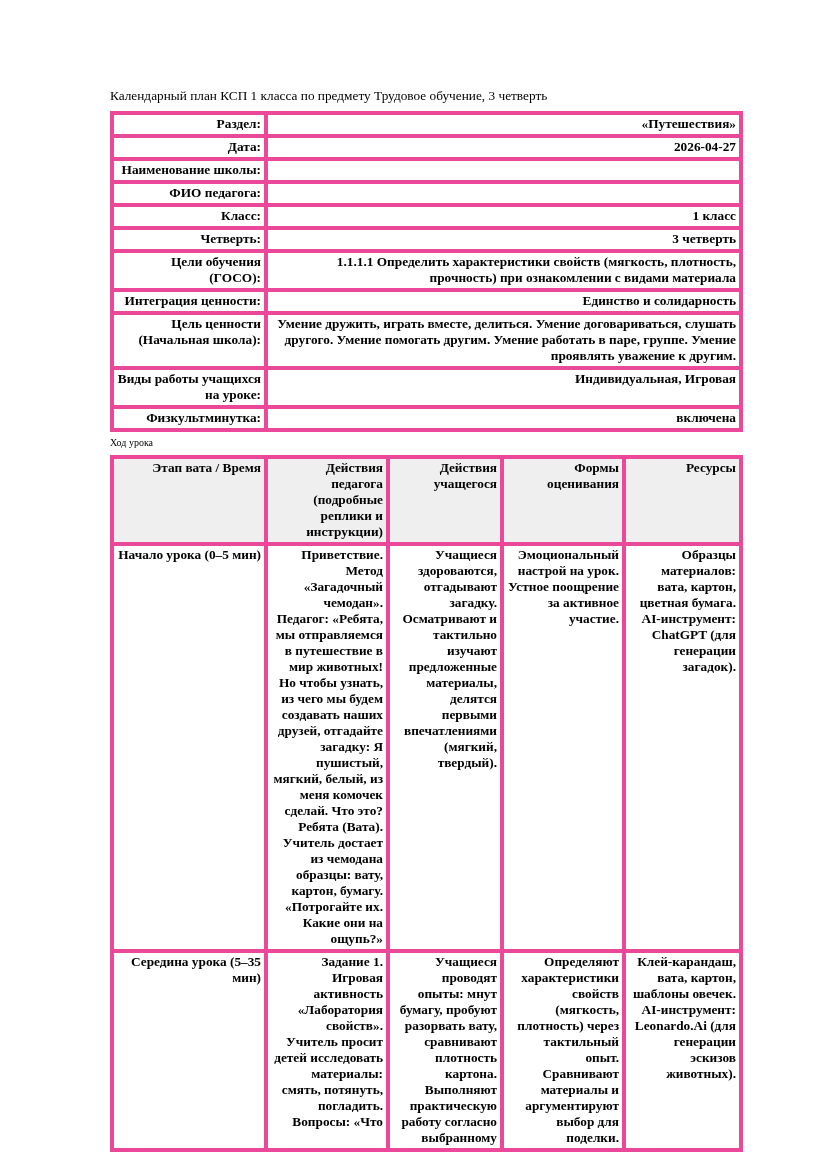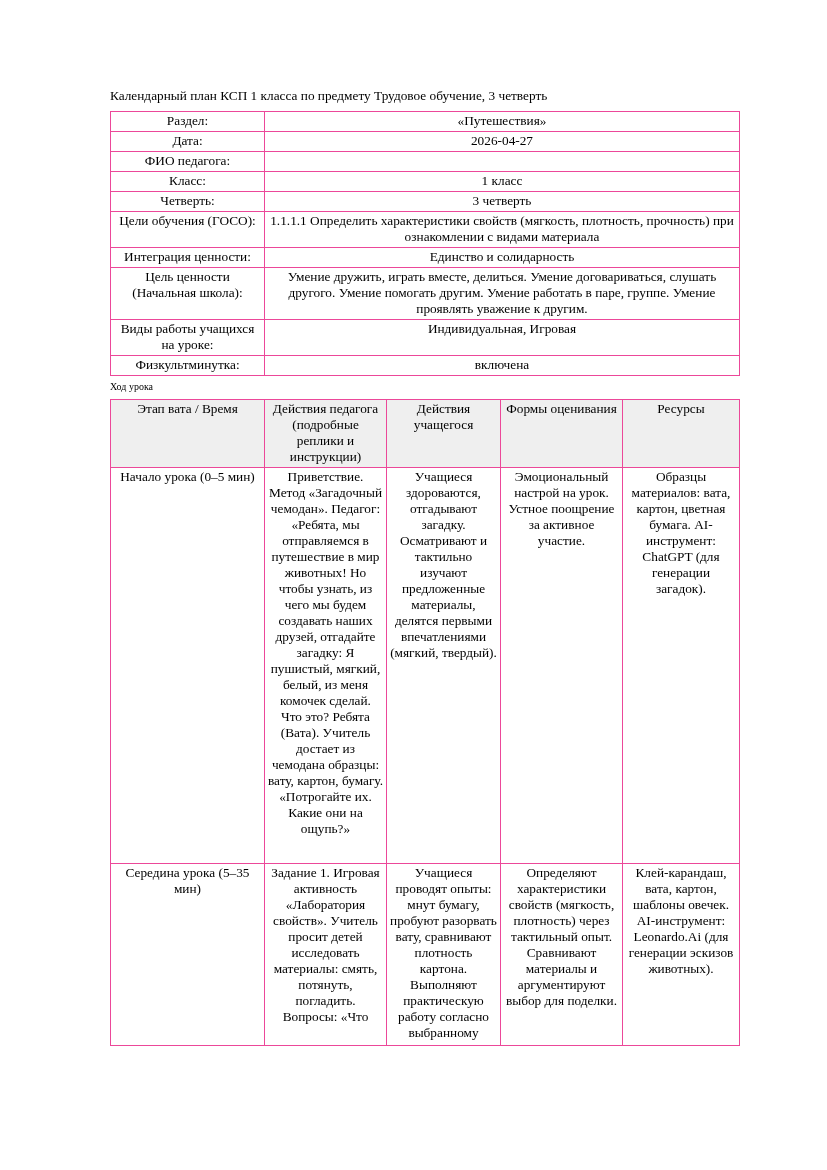--- a/index.html
+++ b/index.html
@@ -39,25 +39,25 @@
     margin: 3px 0 4px 0;
   }
   table {
     border-collapse: collapse;
     table-layout: fixed;
     width: 629px;
     font-size: 13.3px;
     line-height: 16px;
   }
   table td, table th {
-    border: 1px solid #ec4899;
+    border: 4px solid #ec4899;
     padding: 1px 3px 2px 3px;
     vertical-align: top;
-    text-align: center;
-    font-weight: normal;
+    text-align: right;
+    font-weight: bold;
     word-wrap: break-word;
     overflow-wrap: break-word;
     hyphens: none;
   }
   
   .info-table .col-label { width: 154px; }
   .info-table .col-value { width: 475px; }
   .info-table td { height: 16px; }
 
   
@@ -90,20 +90,24 @@
         <col class="col-value">
       </colgroup>
       <tbody>
         <tr>
           <td>Раздел:</td>
           <td>«Путешествия»</td>
         </tr>
         <tr>
           <td>Дата:</td>
           <td>2026-04-27</td>
+        </tr>
+        <tr>
+          <td>Наименование школы:</td>
+          <td></td>
         </tr>
         <tr>
           <td>ФИО педагога:</td>
           <td></td>
         </tr>
         <tr>
           <td>Класс:</td>
           <td>1 класс</td>
         </tr>
         <tr>

